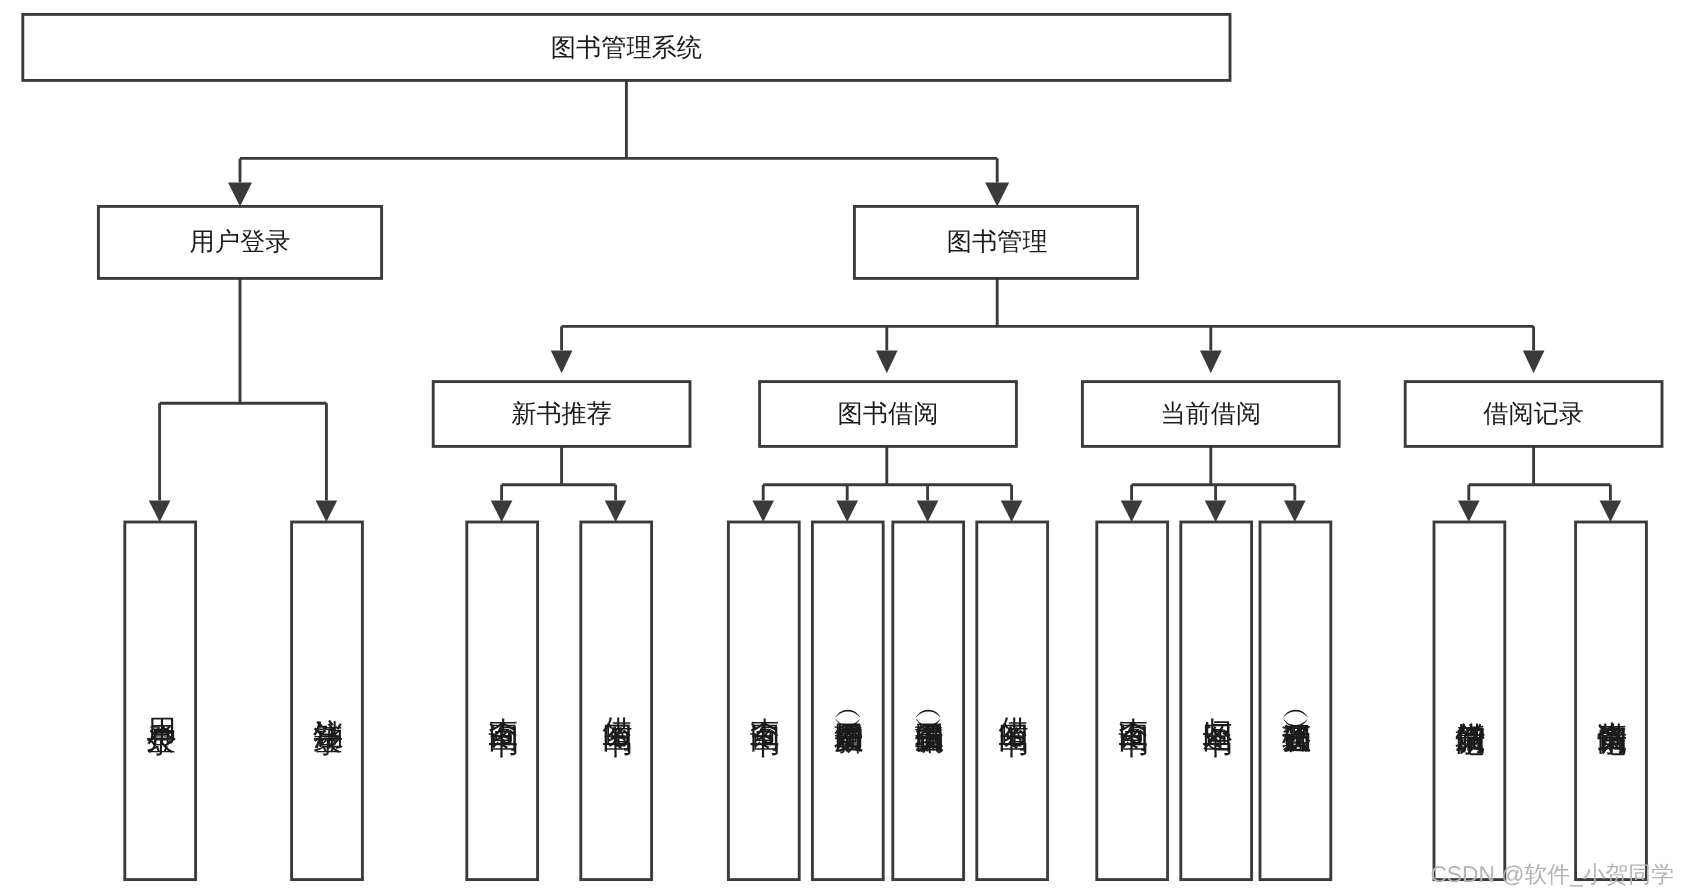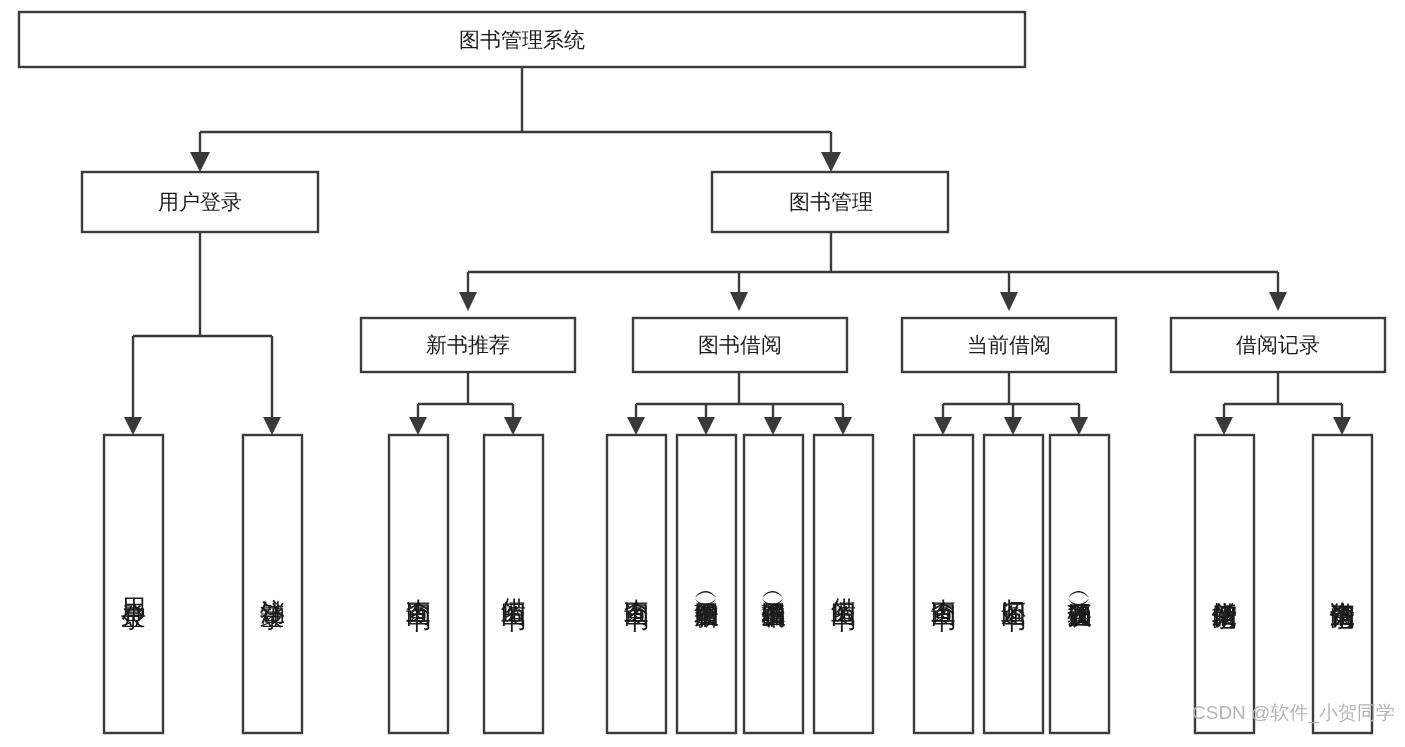--- a/index.html
+++ b/index.html
@@ -206,15 +206,15 @@
   <div class="leaf-label" style="left:744px; top:435px; width:59px; height:298px; font-size:24px; letter-spacing:0px;">编辑图书（管理员）</div>
   <div class="leaf-label" style="left:814px; top:435px; width:59px; height:298px;">借阅图书</div>
 
   <div class="leaf-label" style="left:914px; top:435px; width:59px; height:298px;">查询图书</div>
   <div class="leaf-label" style="left:984px; top:435px; width:59px; height:298px;">归还图书</div>
   <div class="leaf-label" style="left:1050px; top:435px; width:59px; height:298px; font-size:24px; letter-spacing:0px;">确认归还（管理员）</div>
 
   <div class="leaf-label" style="left:1195px; top:435px; width:59px; height:298px; letter-spacing:1px;">新增借阅记录</div>
   <div class="leaf-label" style="left:1313px; top:435px; width:59px; height:298px; letter-spacing:1px;">查询借阅记录</div>
 
-  <div class="watermark" style="left:1192px; top:700px;">CSDN @软件_小贺同学</div>
+  <div class="watermark" style="left:1192px; top:716px;">CSDN @软件_小贺同学</div>
 
 </div>
 
 </body></html>

